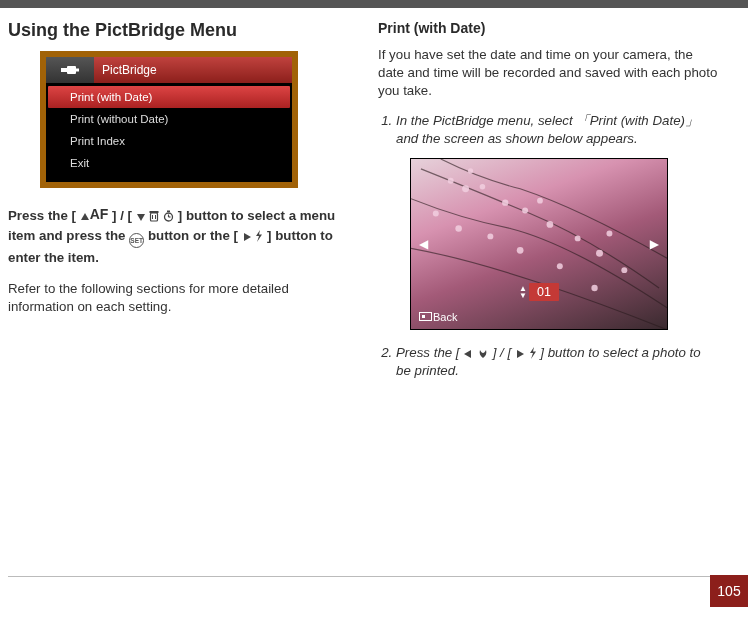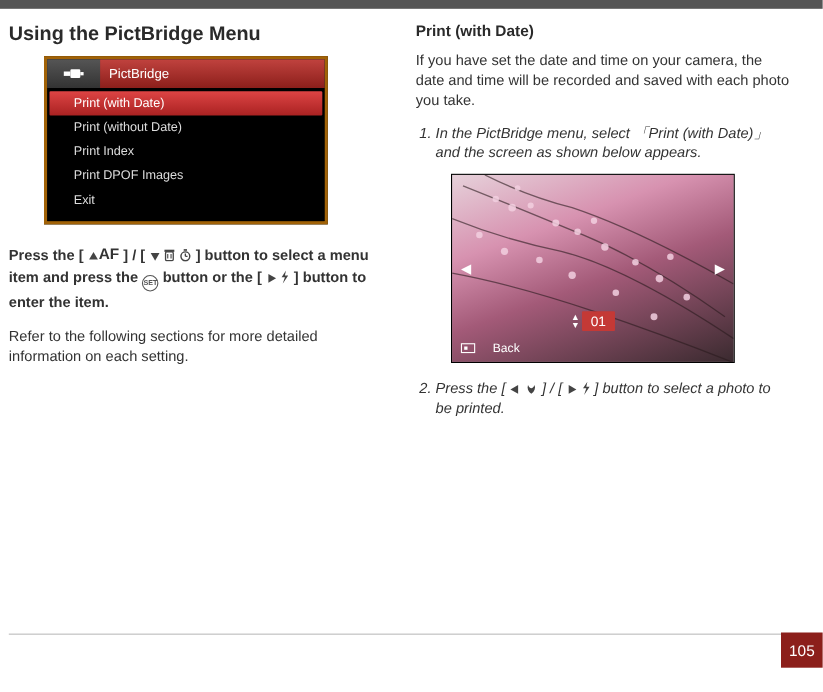--- a/index.html
+++ b/index.html
@@ -8,21 +8,21 @@
   .page { padding: 12px 22px 0 8px; display: flex; gap: 30px; }
   .left-col { width: 340px; }
   .right-col { width: 340px; }
   .section-title { font-size: 18px; font-weight: bold; color: #2a2a2a; margin-bottom: 10px; }
   .para { font-size: 13.3px; line-height: 1.35; color: #333; margin-bottom: 12px; }
   .sub-title { font-size: 14px; font-weight: bold; color: #2a2a2a; margin-bottom: 10px; }
   ol.steps { padding-left: 18px; font-size: 13.3px; line-height: 1.35; color: #333; }
   ol.steps li { margin-bottom: 10px; font-style: italic; }
 
   
-  .menu-shot { width: 258px; margin: 4px 0 16px 32px; border: 3px solid #a16207; background: #000; }
+  .menu-shot { width: 258px; margin: 4px 0 16px 32px; border: 6px solid #a16207; background: #000; }
   .menu-header { display: flex; align-items: center; background: #3a3a3a; height: 26px; }
   .menu-tab { width: 48px; height: 26px; background: linear-gradient(#555,#333); display:flex; align-items:center; justify-content:center; }
   .plug-icon { display:inline-block; }
   .menu-title-bar { flex:1; background: linear-gradient(#c0423e,#8c1f1b); height: 26px; display:flex; align-items:center; padding-left:8px; color:#fff; font-size:12px; }
   .menu-body { background:#000; padding:3px 0 8px 0; }
   .menu-item { font-size: 11.5px; color:#ddd; padding: 5px 0 5px 24px; }
   .menu-item.sel { background: linear-gradient(#d44,#a22); color:#fff; border-radius:1px; margin:0 2px; padding-left:22px; }
 
   
   .instr { font-size: 13.3px; line-height: 1.5; color: #333; margin-bottom: 12px; font-weight: bold; }
@@ -31,21 +31,21 @@
 
   
   .preview-shot { width: 258px; height: 172px; margin: 4px 0 14px 32px; border: 1px solid #000; position: relative; overflow:hidden; background: linear-gradient(160deg,#e6d1da 0%, #d792b0 30%, #a35a78 55%, #3a2a2f 100%); }
   .preview-overlay-branches { position:absolute; inset:0; }
   .preview-arrow-l, .preview-arrow-r { position:absolute; top: 46%; color:#fff; font-size:12px; }
   .preview-arrow-l { left:8px; }
   .preview-arrow-r { right:8px; }
   .counter-box { position:absolute; left:50%; transform:translateX(-50%); bottom:28px; display:flex; align-items:center; }
   .counter-arrows { display:flex; flex-direction:column; font-size:8px; color:#fff; margin-right:2px; line-height:7px; }
   .counter-num { background:#c43936; color:#fff; font-size:12.5px; padding:2px 8px; border-radius:1px; }
-  .preview-back { position:absolute; left:8px; bottom:6px; color:#fff; font-size:11px; display:flex; align-items:center; gap:16px; }
+  .preview-back { position:absolute; left:8px; bottom:6px; color:#fff; font-size:11px; display:flex; align-items:center; gap:1px; }
   .back-icon { display:inline-block; width:13px; height:9px; border:1.2px solid #fff; position:relative; }
   .back-icon::before { content:""; position:absolute; left:2px; top:2px; width:3px; height:3px; background:#fff; }
 
   
   .page-tab { position:absolute; right:0; bottom:22px; width:38px; height:32px; background:#8c1f1b; color:#fff; display:flex; align-items:center; justify-content:center; font-size:14px; }
   .bottom-line { position:absolute; left:8px; right:22px; bottom:52px; height:1px; background:#bbb; }
 
   
   svg { display:block; }
   .inline-svg { display:inline; vertical-align:-2px; }
@@ -69,21 +69,20 @@
             <rect x="7" y="2" width="9" height="8" rx="1" fill="#fff"></rect>
             <rect x="16" y="4.5" width="3" height="3" fill="#fff"></rect>
           </svg>
         </div>
         <div class="menu-title-bar">PictBridge</div>
       </div>
       <div class="menu-body">
         <div class="menu-item sel">Print (with Date)</div>
         <div class="menu-item">Print (without Date)</div>
         <div class="menu-item">Print Index</div>
-        <div class="menu-item">Print DPOF Images</div>
         <div class="menu-item">Exit</div>
       </div>
     </div>
 
     <p class="instr">
       <span>Press the [</span>
       <svg class="inline-svg" width="10" height="10" viewBox="0 0 10 10">
           <path d="M5 1 L9 8 L1 8 Z" fill="#444"></path>
         </svg><span class="af">AF</span>
       <span>] / [</span>

